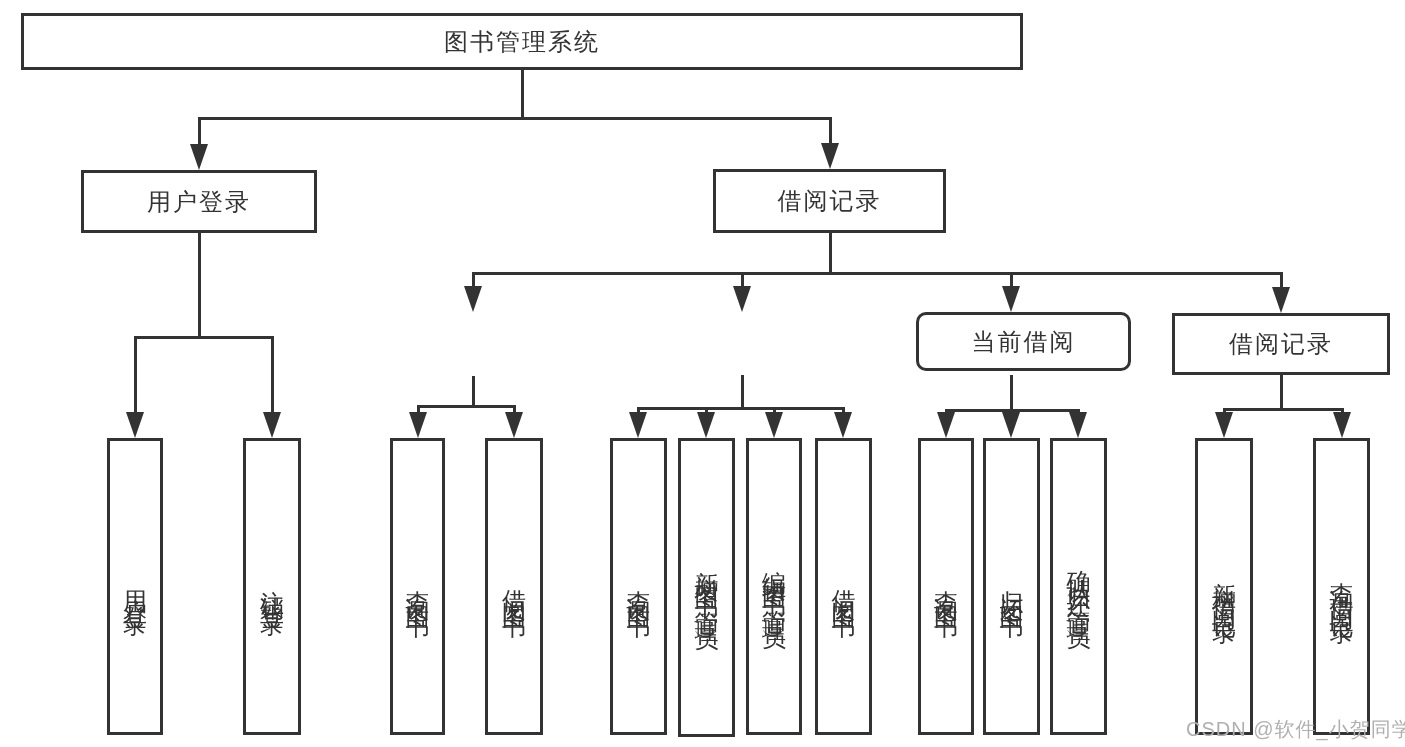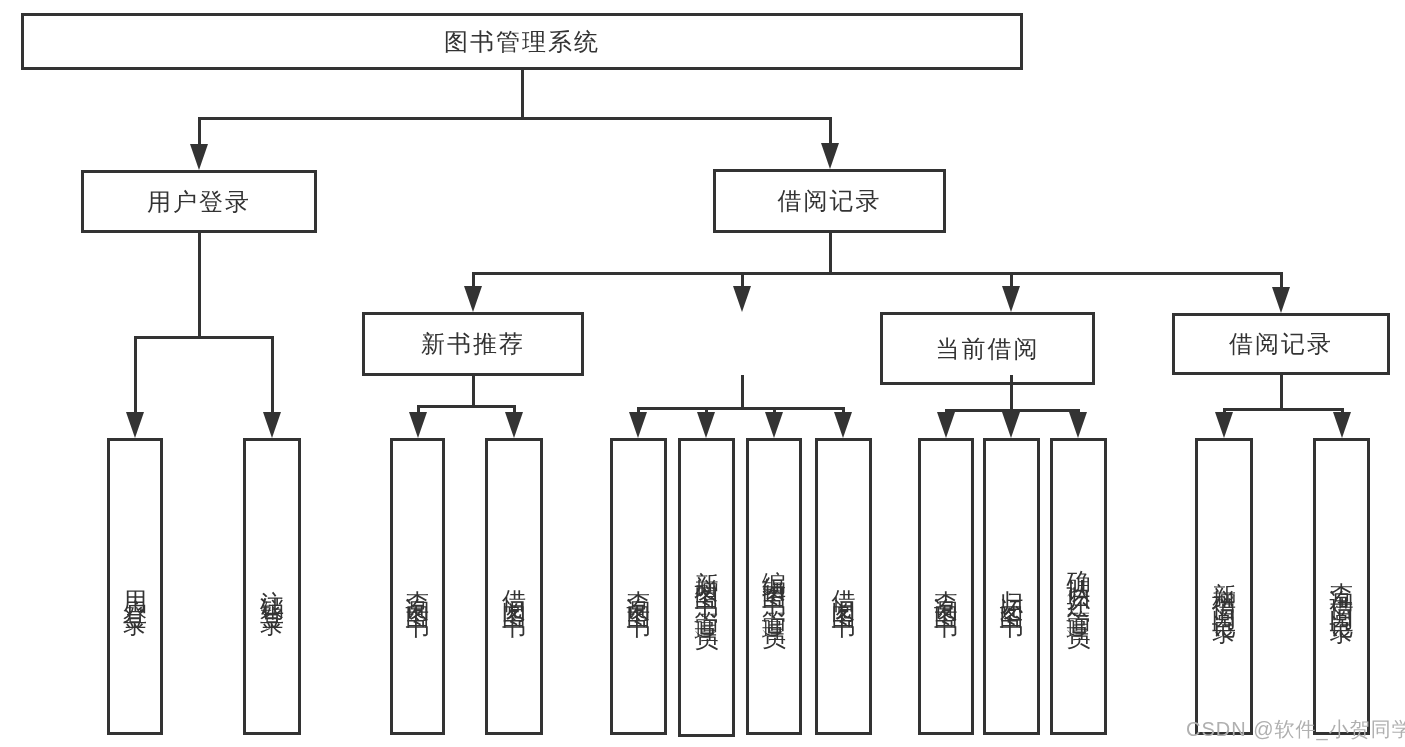--- a/index.html
+++ b/index.html
@@ -61,22 +61,21 @@
 </head>
 <body>
 
 <div id="stage">
 
   <div class="node" style="left:21px; top:13px; width:1002px; height:57px;">图书管理系统</div>
 
   <div class="node" style="left:81px; top:170px; width:236px; height:63px;">用户登录</div>
   <div class="node" style="left:713px; top:169px; width:233px; height:64px;">借阅记录</div>
 
-  <div class="node" style="left:362px; top:312px; width:222px; height:64px;">新书推荐</div>
-  <div class="node" style="left:880px; top:312px; width:215px; height:73px;">当前借阅</div>
+  <div class="node" style="left:916px; top:312px; width:215px; height:59px;border-radius:10px;">当前借阅</div>
   <div class="node" style="left:1172px; top:313px; width:218px; height:62px;">借阅记录</div>
 
   <div class="node node-v" style="left:107px; top:438px; width:56px; height:297px;">用户登录</div>
   <div class="node node-v" style="left:243px; top:438px; width:58px; height:297px;">注销登录</div>
 
   <div class="node node-v" style="left:390px; top:438px; width:55px; height:297px;">查询图书</div>
   <div class="node node-v" style="left:485px; top:438px; width:58px; height:297px;">借阅图书</div>
 
   <div class="node node-v" style="left:610px; top:438px; width:57px; height:297px;">查询图书</div>
   <div class="node node-v" style="left:678px; top:438px; width:57px; height:299px;">新增图书（管理员）</div>

